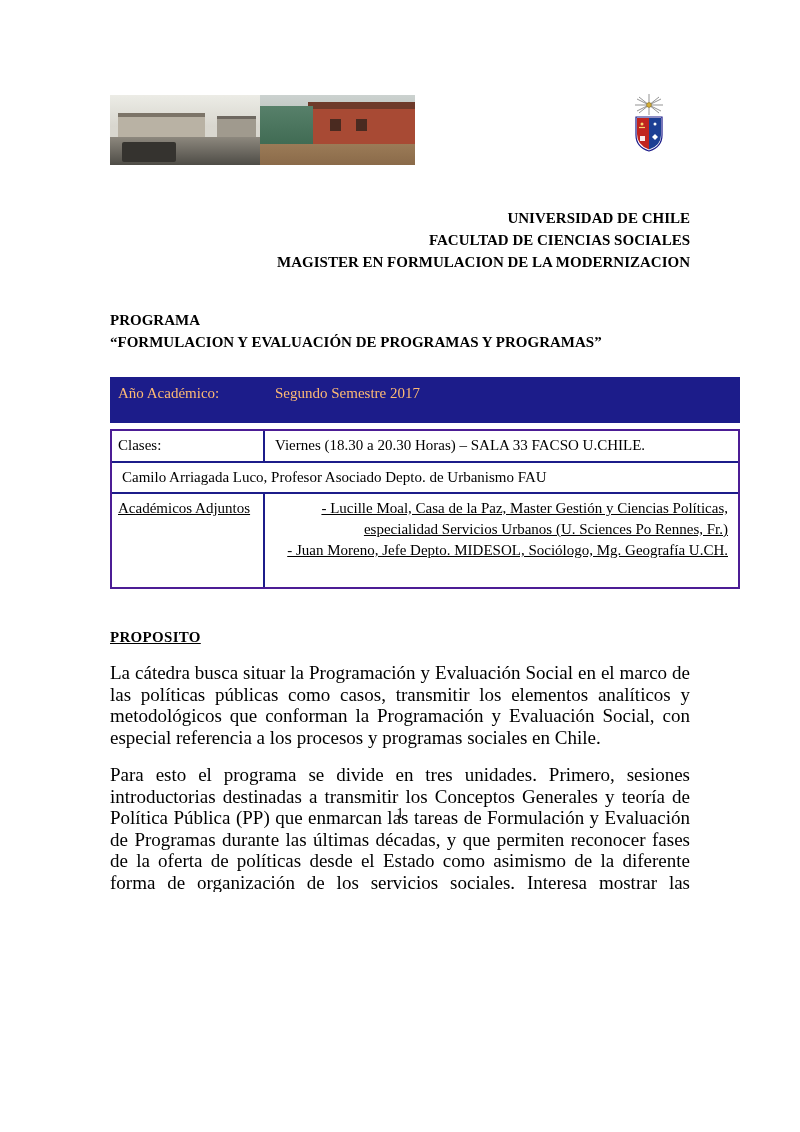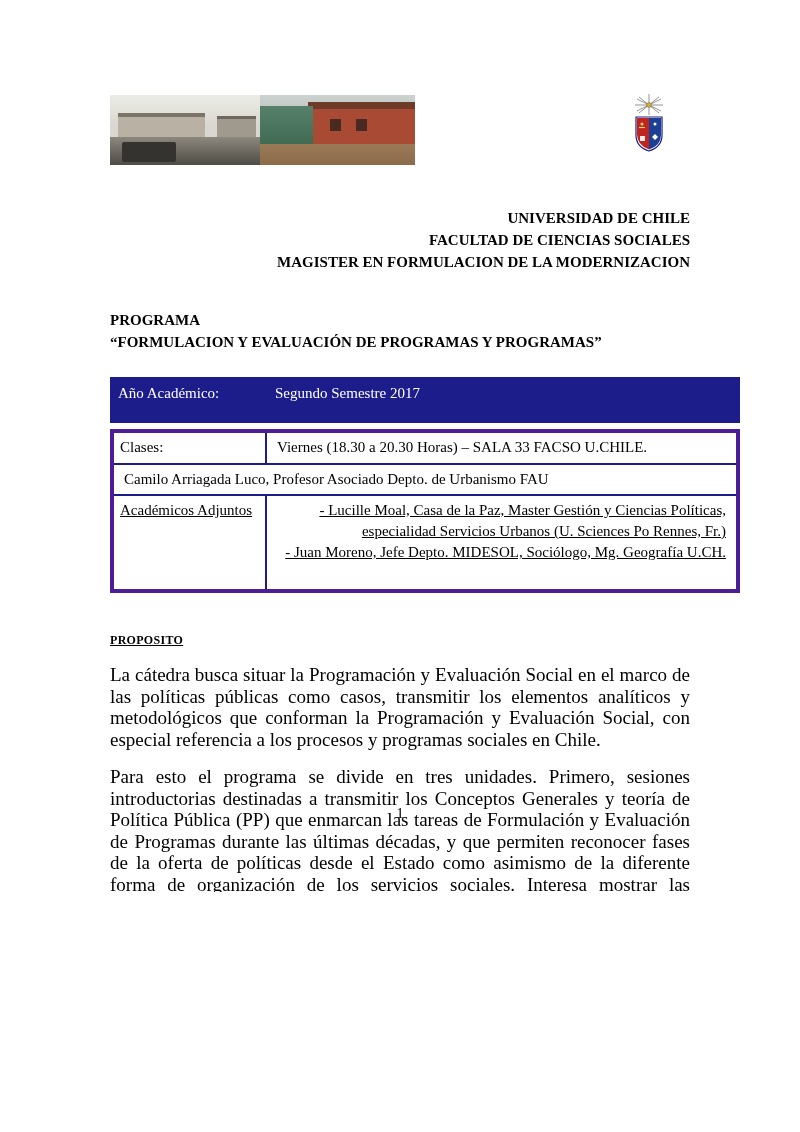--- a/index.html
+++ b/index.html
@@ -64,39 +64,39 @@
     margin-top: 24px;
     width: 630px;
     font-size: 15px;
     line-height: 21px;
   }
   .t-row { display: flex; align-items: flex-start; }
   .t-label { flex: 0 0 153px; width: 153px; padding: 4px 6px; border-right: 2px solid #1c1c8a; align-self: stretch; }
   .t-value { flex: 1; padding: 4px 10px; }
   .t-header {
     background: #1c1c8a;
-    color: #ffffff;
+    color: #fdba74;
     border: 2px solid #1c1c8a;
     min-height: 46px;
     margin-bottom: 6px;
   }
   .t-header .t-label { border-right: 2px solid transparent; }
-  .t-body { border: 4px solid #4c1d95; }
+  .t-body { border: 2px solid #4c1d95; }
   .t-body .t-row + .t-row { border-top: 2px solid #1c1c8a; }
   .t-body .t-row:nth-child(1) { min-height: 30px; }
   .t-body .t-row:nth-child(2) { min-height: 28px; }
   .t-body .t-row:nth-child(3) { min-height: 95px; text-decoration: underline; }
   .multiline { white-space: pre-line; text-align: right; }
 
   
   .section-heading {
     margin-top: 40px;
     font-weight: bold;
     text-decoration: underline;
-    font-size: 12px;
+    font-size: 15px;
     letter-spacing: 0.3px;
   }
   .body-para {
     margin-top: 16px;
     text-align: justify;
     font-size: 19px;
     line-height: 21.5px;
   }
 
   

